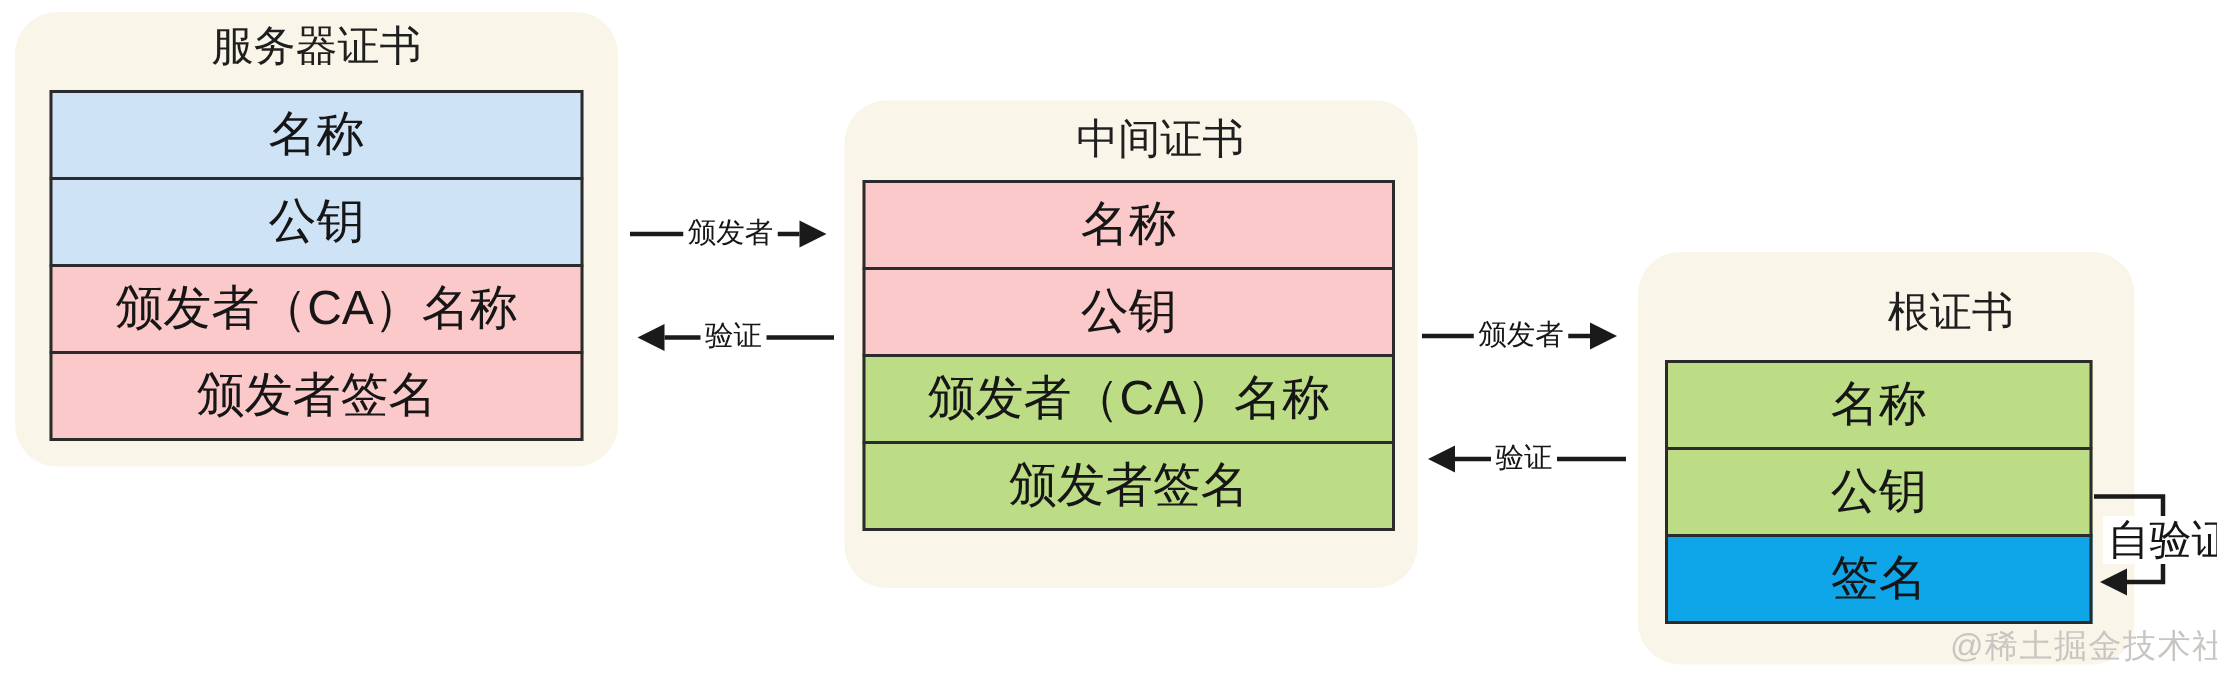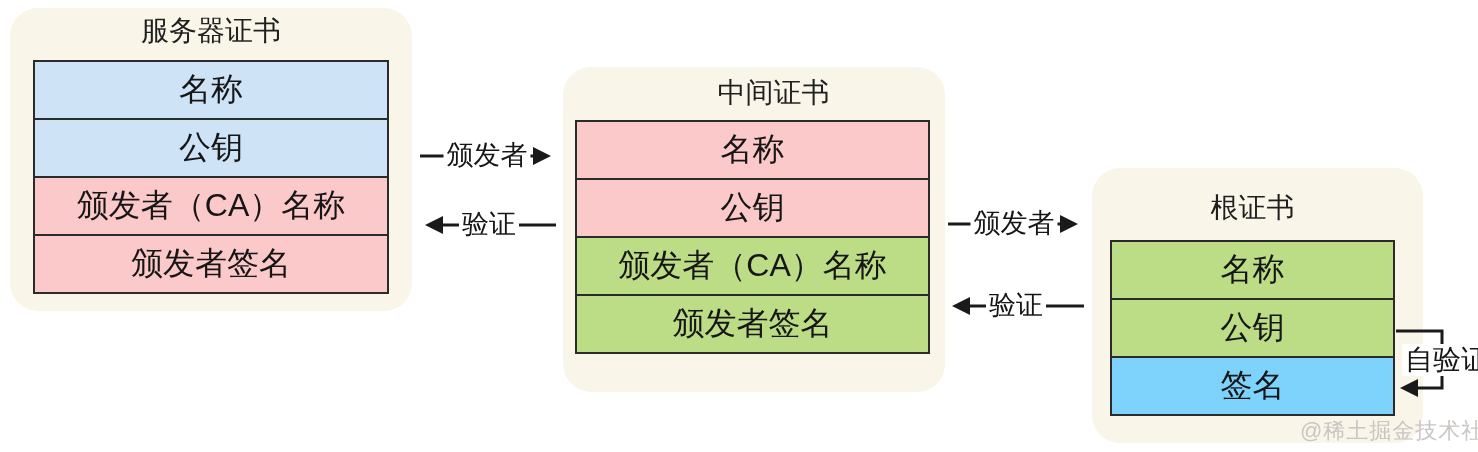--- a/index.html
+++ b/index.html
@@ -17,21 +17,21 @@
   .cert-table{position:absolute;}
   .row{
     height:60px;border:2px solid #2b2b2b;margin-top:-2px;
     display:flex;align-items:center;justify-content:center;
     font-size:32px;font-weight:500;color:#161616;box-sizing:border-box;
   }
   .row:first-child{margin-top:0;}
   svg.arrow-layer{position:absolute;left:0;top:0;pointer-events:none;}
   .arrow-label{
     position:absolute;transform:translate(-50%,-50%);
-    background:#ffffff;padding:0 3px;font-size:27px;font-weight:500;color:#161616;
+    background:#ffffff;padding:0 3px;font-size:19px;font-weight:500;color:#161616;
     line-height:1.15;white-space:nowrap;
   }
   .arrow-label.no-center{transform:none;}
   .watermark{
     position:absolute;font-size:22px;color:#c9c5c2;letter-spacing:1px;white-space:nowrap;
   }
 </style>
 </head>
 <body>
 
@@ -89,29 +89,29 @@
         <span>公钥</span>
       </div>
     <div class="row" style="background-color: rgb(189, 220, 134);">
         <span>颁发者（CA）名称</span>
       </div>
     <div class="row" style="background-color: rgb(189, 220, 134);">
         <span>颁发者签名</span>
       </div>
   </div>
 
-  <div class="card-title" style="left:1110px;top:194px;width:285px;">根证书</div>
+  <div class="card-title" style="left:1158px;top:194px;width:285px;">根证书</div>
   <div class="cert-table" style="left:1110px;top:240px;width:285px;">
     <div class="row" style="background-color: rgb(189, 220, 134);">
         <span>名称</span>
       </div>
     <div class="row" style="background-color: rgb(189, 220, 134);">
         <span>公钥</span>
       </div>
-    <div class="row" style="background-color: #7dd3fc;">
+    <div class="row" style="background-color: #0ea5e9;">
         <span>签名</span>
       </div>
   </div>
 
   <span class="arrow-label" style="left:487px;top:156px;">颁发者</span>
   <span class="arrow-label" style="left:489px;top:225px;">验证</span>
   <span class="arrow-label" style="left:1014px;top:224px;">颁发者</span>
   <span class="arrow-label" style="left:1016px;top:306px;">验证</span>
   <span class="arrow-label no-center" style="left:1402px;top:344px;font-size:28px;">自验证</span>
 

